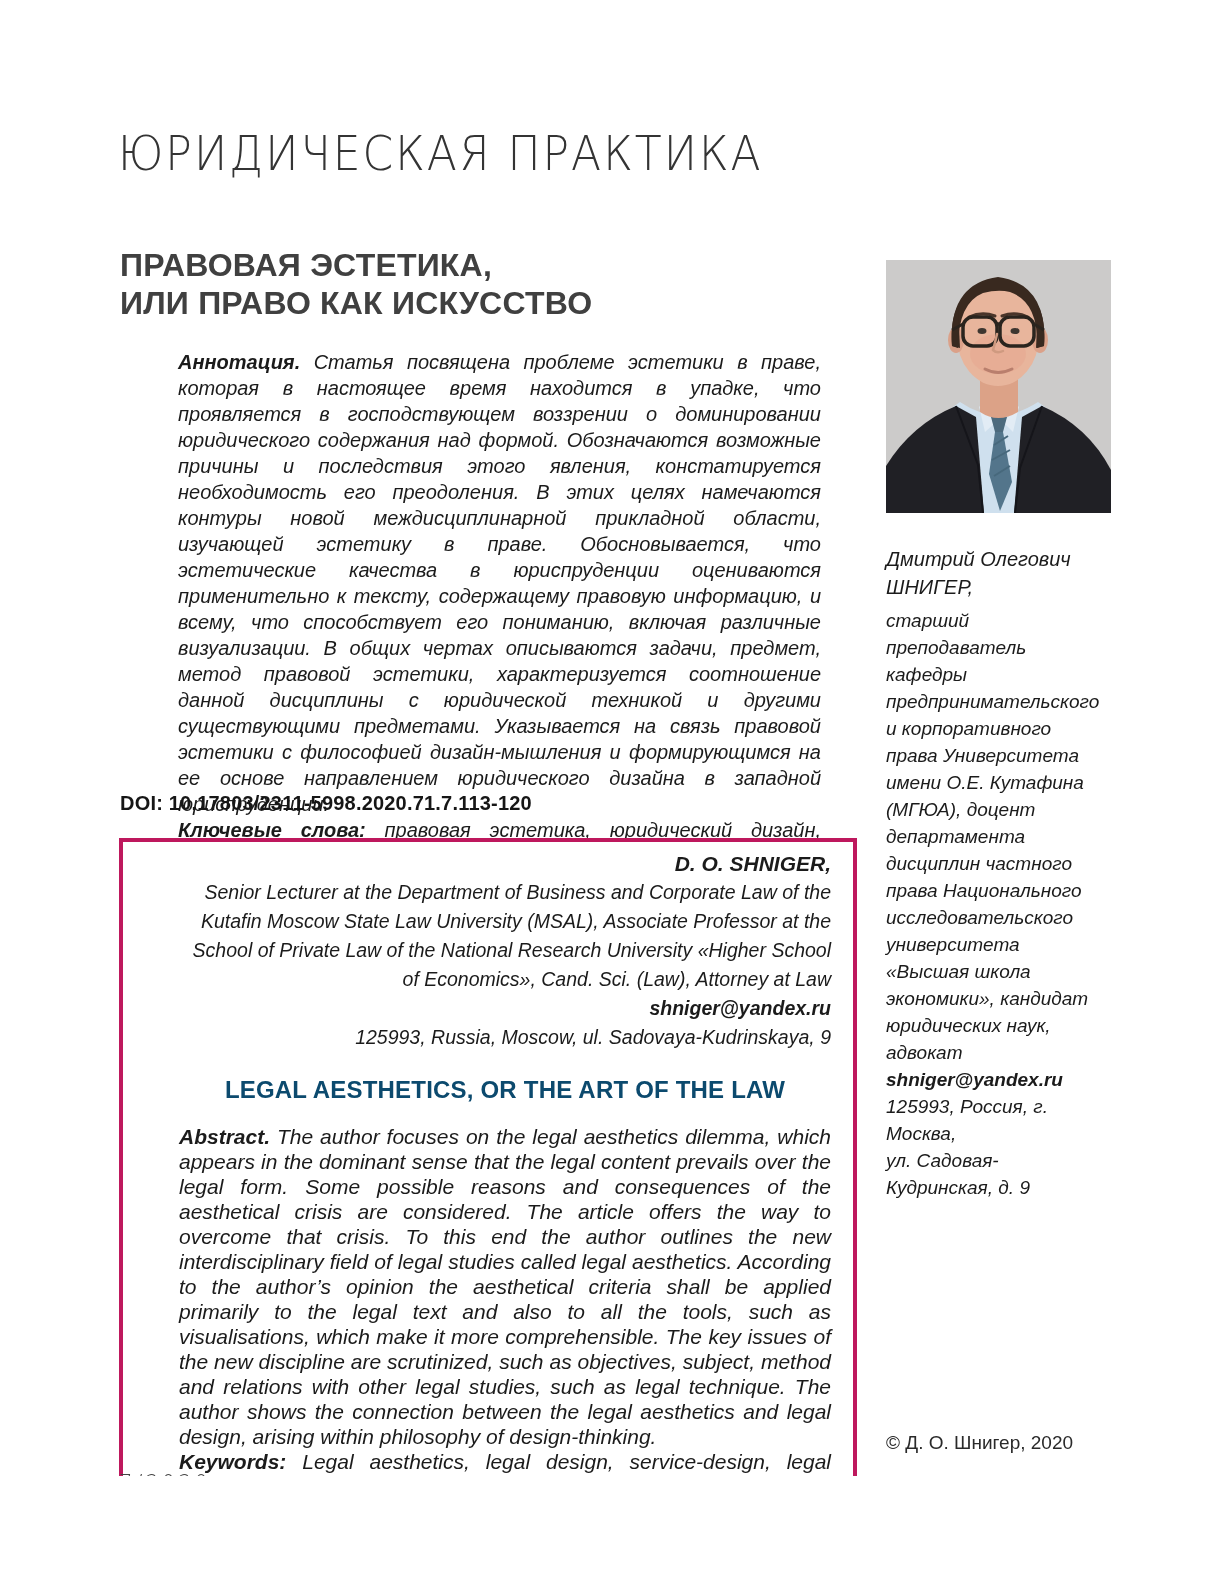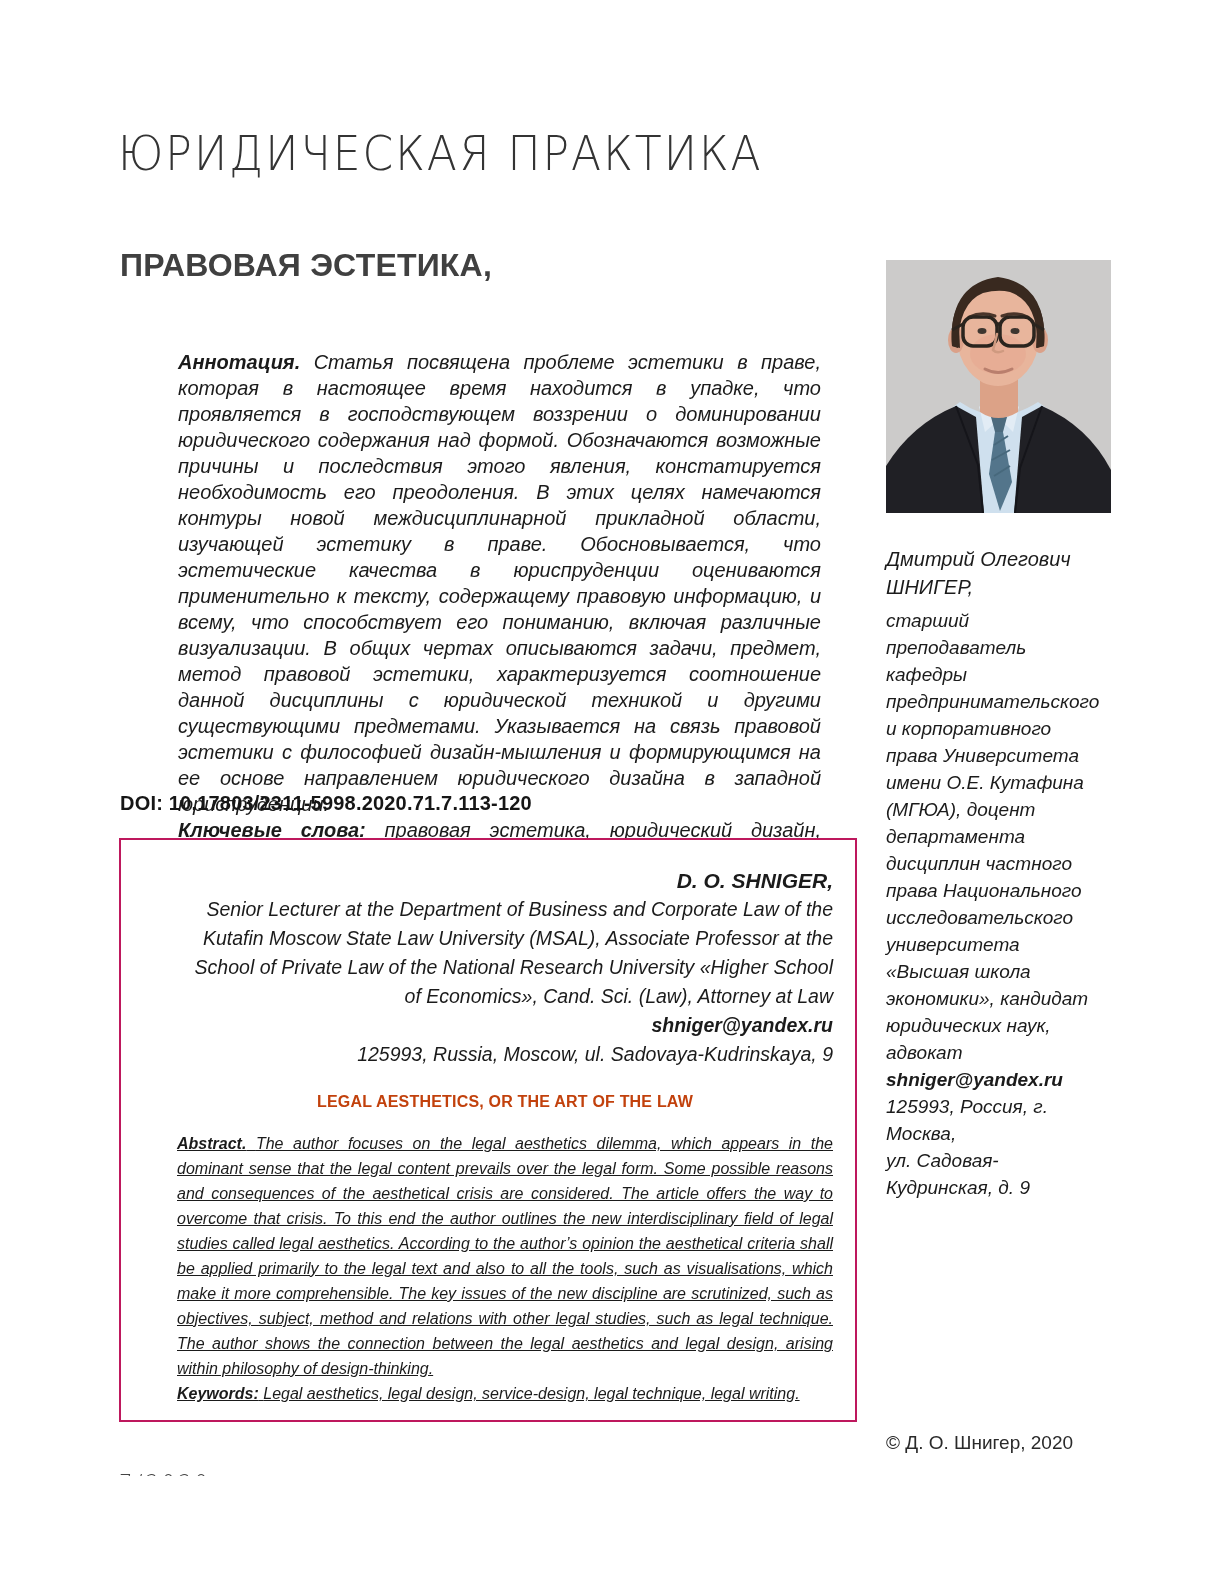--- a/index.html
+++ b/index.html
@@ -37,39 +37,39 @@
   .annotation p{margin:0;}
   .lead-label{font-weight:bold;}
   .doi{
     position:absolute;left:120px;top:792px;
     font-size:20px;font-weight:bold;color:#161616;
     letter-spacing:0.2px;
   }
   .en-box{
     position:absolute;left:119px;top:838px;width:738px;
     box-sizing:border-box;
-    border:2px solid #be185d;
-    padding:26px 22px 14px 56px;
+    border:4px solid #be185d;
+    padding:7px 22px 14px 56px;
     background:#ffffff;
   }
   .en-author{
     text-align:right;font-style:italic;
     font-size:19.5px;line-height:29px;color:#1b1b1b;
   }
   .en-author .bold{font-weight:bold;}
   .en-author-name{font-size:21px;font-weight:bold;}
   .en-title{
     text-align:center;font-weight:bold;font-style:normal;
-    font-size:16px;color:#c2410c;
+    font-size:24px;color:#0c4a6e;
     margin:24px 0 0 0;letter-spacing:0.2px;
   }
   .en-abstract{
     margin-top:20px;
-    font-style:italic;font-size:16px;line-height:25px;
-    text-align:justify;color:#1b1b1b;text-decoration:underline;
+    font-style:italic;font-size:21px;line-height:25px;
+    text-align:justify;color:#1b1b1b;
   }
   .en-abstract p{margin:0;}
   
   .photo{
     position:absolute;left:886px;top:260px;width:225px;height:253px;
   }
   .sidebar{
     position:absolute;left:886px;top:545px;width:218px;
     font-style:italic;font-size:19px;line-height:27px;color:#1b1b1b;
   }
@@ -92,20 +92,21 @@
 </style>
 </head>
 <body>
 
 <div class="page">
 
   <div class="section-title">ЮРИДИЧЕСКАЯ ПРАКТИКА</div>
 
   <div class="article-title">
     <div>ПРАВОВАЯ ЭСТЕТИКА,</div>
+    <div>ИЛИ ПРАВО КАК ИСКУССТВО</div>
   </div>
 
   <div class="annotation">
     <p><span class="lead-label">Аннотация.</span>
       <span>Статья посвящена проблеме эстетики в праве, которая в настоящее время находится в упадке, что проявляется в господствующем воззрении о доминировании юридического содержания над формой. Обозначаются возможные причины и последствия этого явления, констатируется необходимость его преодоления. В этих целях намечаются контуры новой междисциплинарной прикладной области, изучающей эстетику в праве. Обосновывается, что эстетические качества в юриспруденции оцениваются применительно к тексту, содержащему правовую информацию, и всему, что способствует его пониманию, включая различные визуализации. В общих чертах описываются задачи, предмет, метод правовой эстетики, характеризуется соотношение данной дисциплины с юридической техникой и другими существующими предметами. Указывается на связь правовой эстетики с философией дизайн-мышления и формирующимся на ее основе направлением юридического дизайна в западной юриспруденции.</span></p>
     <p><span class="lead-label">Ключевые слова:</span>
       <span>правовая эстетика, юридический дизайн, сервис-дизайн, юридическая техника, юридическое письмо.</span></p>
   </div>
 
   <div class="doi">DOI: 10.17803/2311-5998.2020.71.7.113-120</div>

